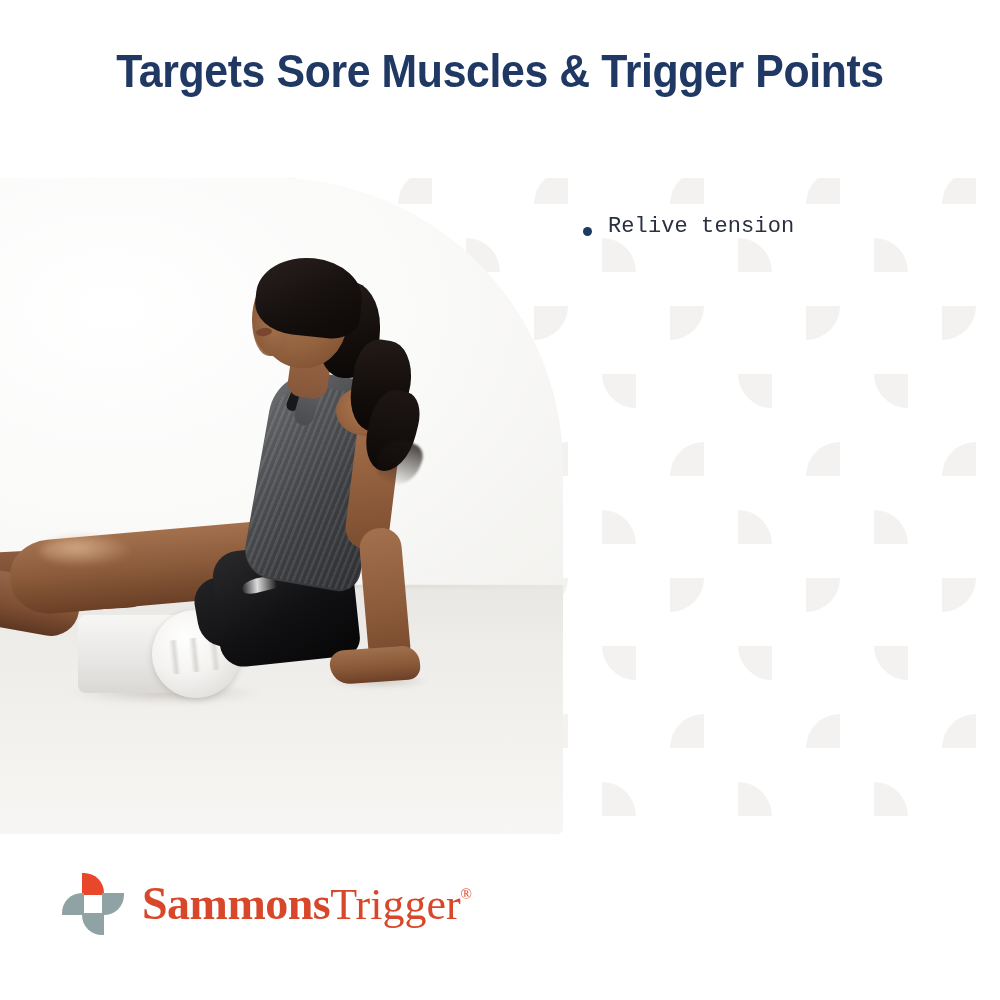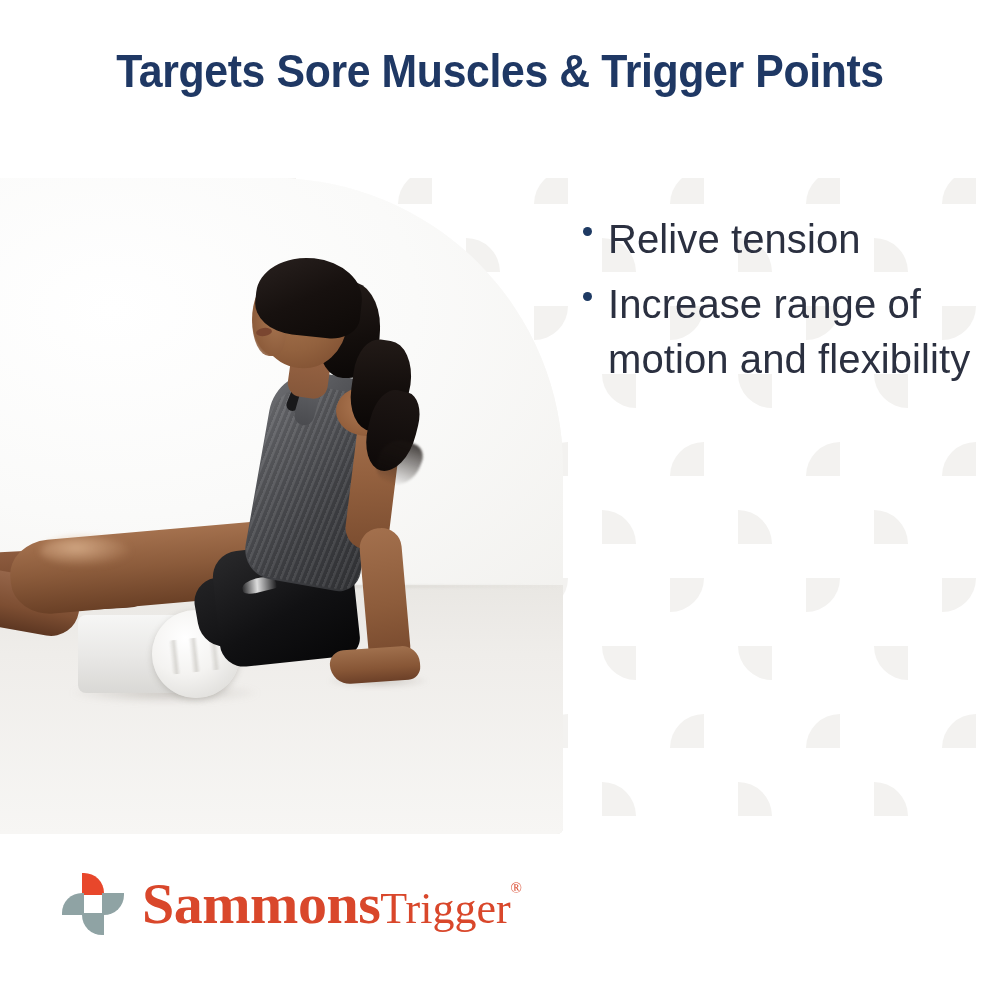--- a/index.html
+++ b/index.html
@@ -307,23 +307,23 @@
   .bullet-dot {
     flex: 0 0 auto;
     width: 9px;
     height: 9px;
     border-radius: 50%;
     background: #1e3a63;
     margin-top: 15px;
     margin-right: 16px;
   }
   .bullet-text {
-    font-family: Liberation Sans, sans-serif;
+    font-family: Liberation Mono, monospace;
     font-weight: 300;
-    font-size: 40px;
+    font-size: 22px;
     line-height: 1.38;
     color: #2b3040;
     letter-spacing: 0.1px;
   }
 
   
   #logo {
     position: absolute;
     left: 62px;
     top: 873px;
@@ -363,21 +363,21 @@
     border-bottom-left-radius: 20px;
   }
   #logo-wordmark {
     display: flex;
     align-items: baseline;
     color: #d9472b;
   }
   #logo-sammons {
     font-family: "Liberation Serif", serif;
     font-weight: 700;
-    font-size: 58px;
+    font-size: 46px;
     letter-spacing: -0.5px;
     line-height: 1;
   }
   #logo-preston {
     font-family: "Liberation Serif", serif;
     font-weight: 400;
     font-size: 44px;
     letter-spacing: 0px;
     line-height: 1;
   }
@@ -517,24 +517,20 @@
       <div class="sk ponytail-2"></div>
       <div class="sk ponytail-wisp"></div>
     </div>
   </div>
 
   <ul id="bullets" style="list-style:none;margin:0;padding:0;">
     <li class="bullet-row">
       <span class="bullet-dot"></span>
       <span class="bullet-text">Relive tension</span>
     </li>
-    <li class="bullet-row">
-      <span class="bullet-dot"></span>
-      <span class="bullet-text">Increase range of motion and flexibility</span>
-    </li>
   </ul>
 
   <div id="logo">
     <div id="logo-mark">
       <span class="q q-top"></span>
       <span class="q q-left"></span>
       <span class="q q-right"></span>
       <span class="q q-bottom"></span>
     </div>
     <div id="logo-wordmark">

